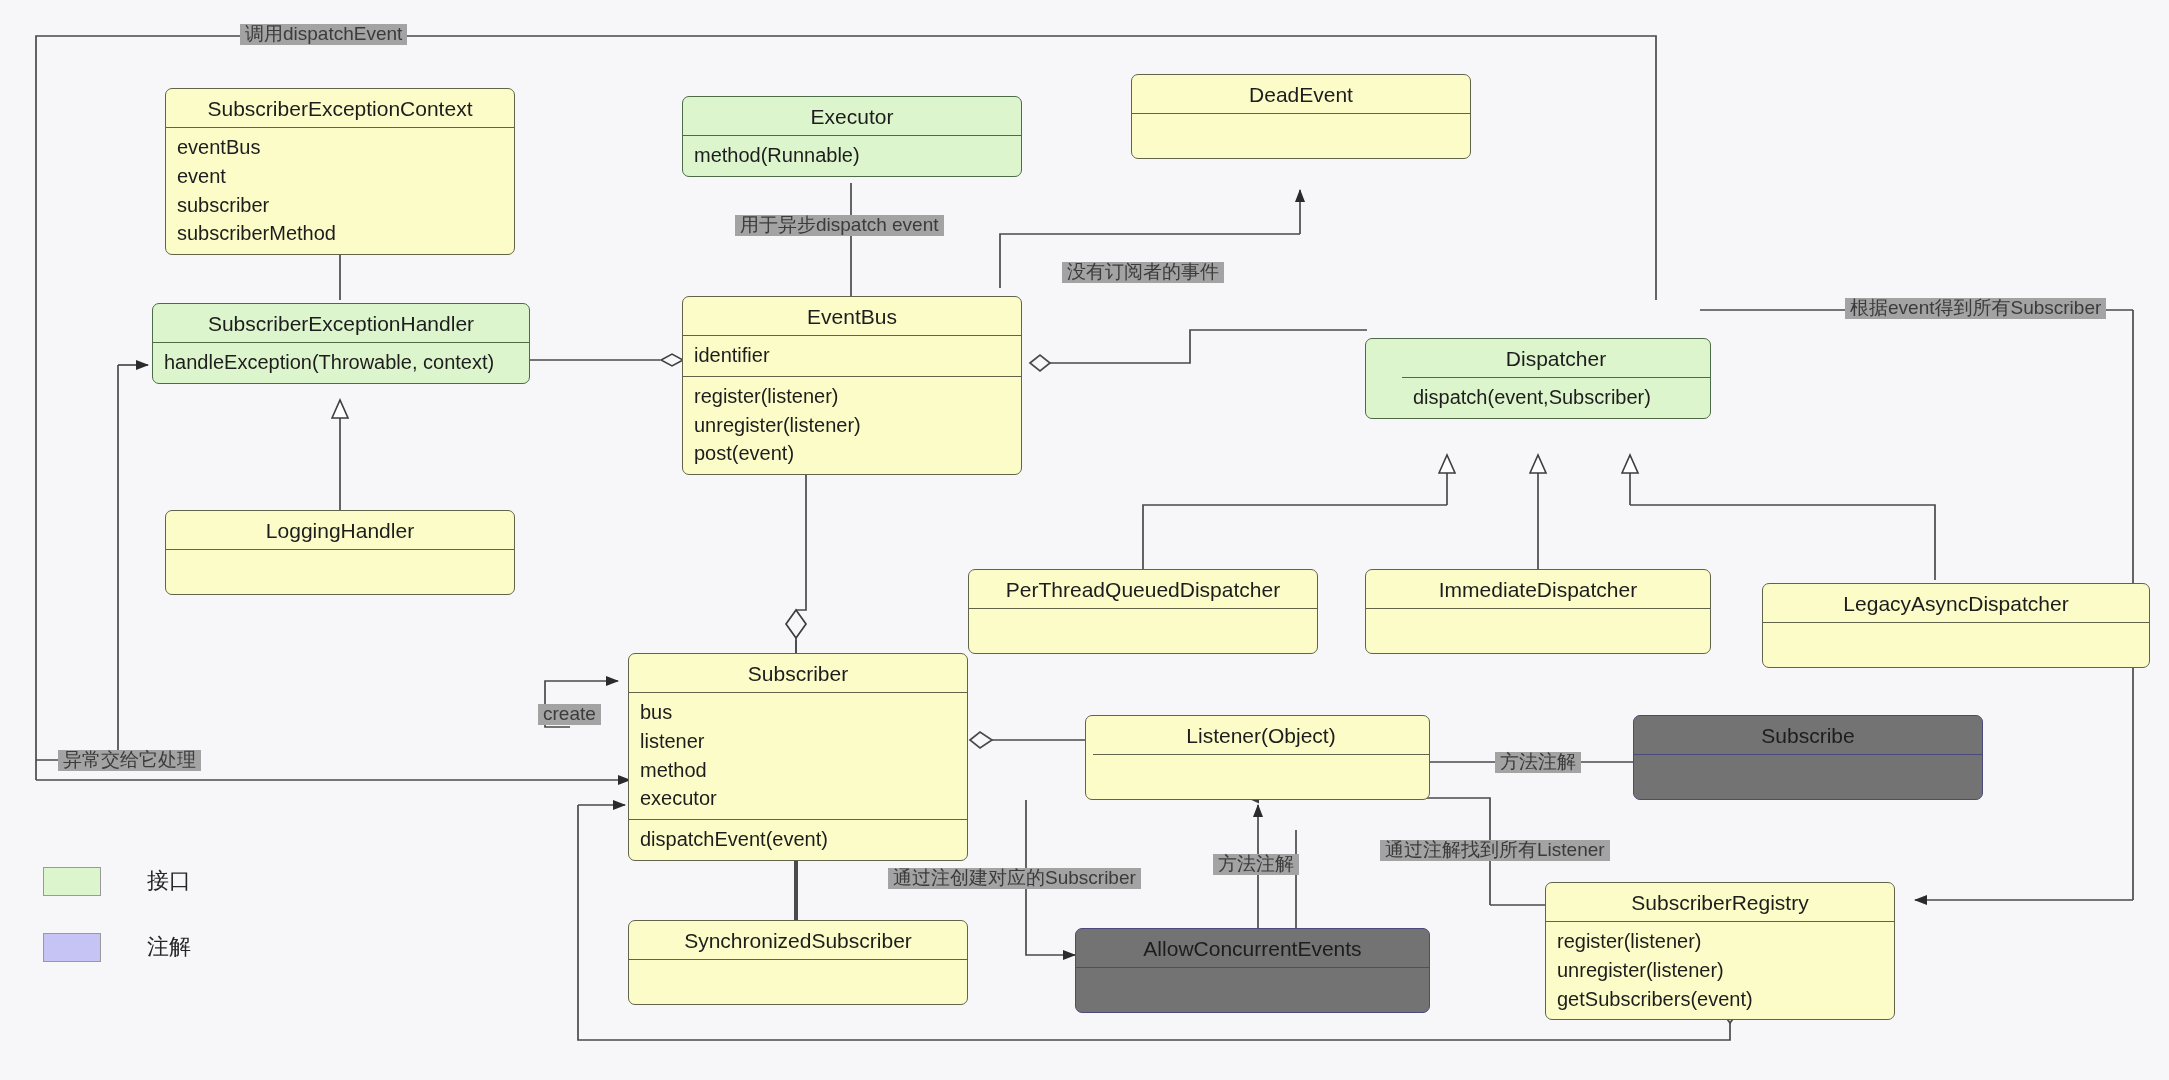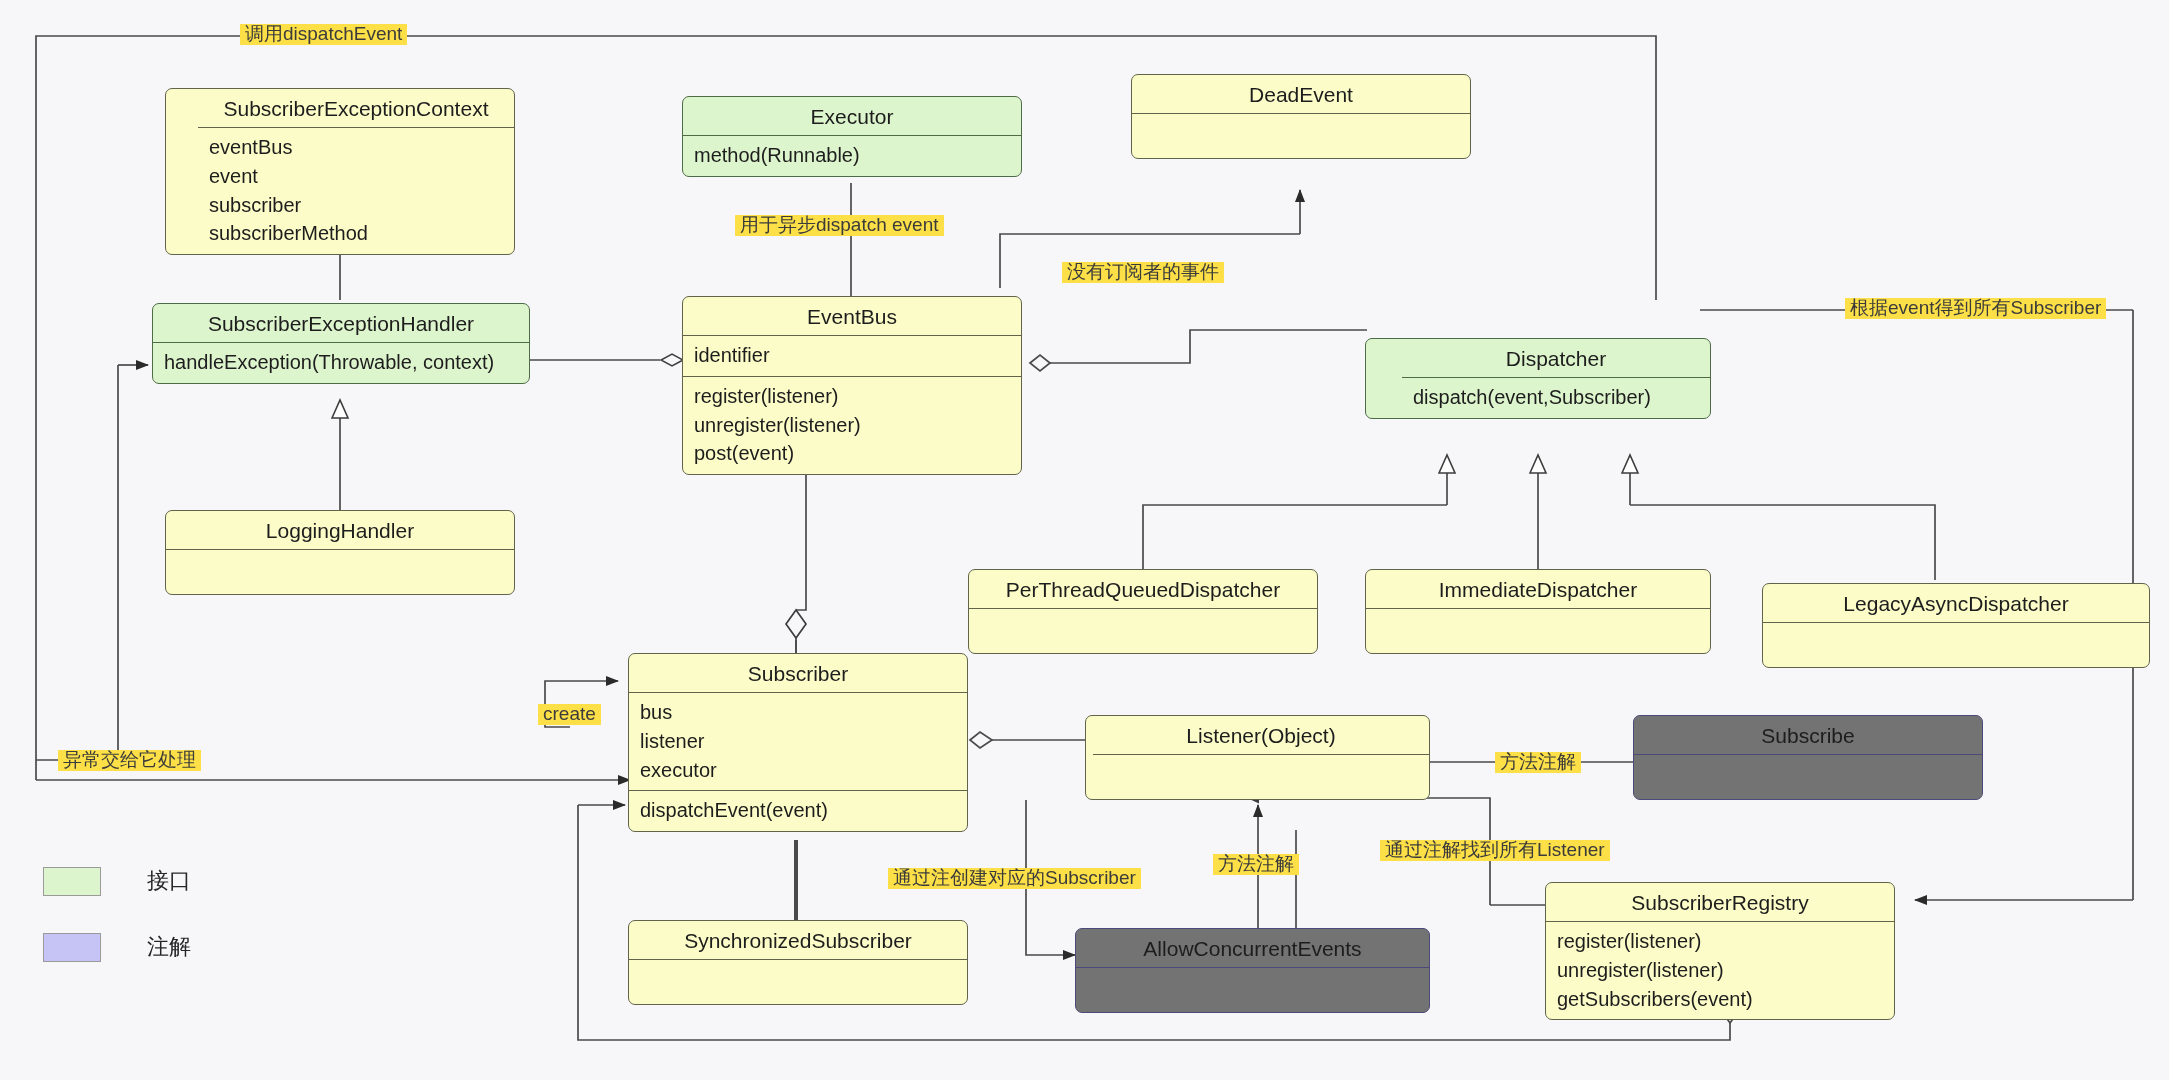--- a/index.html
+++ b/index.html
@@ -62,21 +62,21 @@
     line-height: 1.44;
   }
   .node .compartment div { white-space: nowrap; }
   .node .compartment.empty { padding: 0; }
 
   
   .elabel {
     position: absolute;
     font-size: 19px;
     color: #3b3b3b;
-    background: #fde047;
+    background: #a3a3a3;
     padding: 0 5px;
     white-space: nowrap;
     line-height: 1.1;
   }
 
   
   #legend { position: absolute; }
   .legend-row {
     position: absolute;
     display: flex;
@@ -177,21 +177,21 @@
       <path d="M 796,920 L 796,840" stroke-width="4"></path>
 
       <path d="M 1730,995 L 1730,1040 L 578,1040 L 578,805"></path>
       <path d="M 1730,995 L 1740,1009 L 1730,1023 L 1720,1009 z" fill="#f7f7f9"></path>
       <path d="M 578,805 L 625,805" marker-end="url(#arrowSolidFill)"></path>
 
       <path d="M 1545,905 L 1490,905"></path>
     </g>
   </svg>
 
-  <div class="node klass" style="left:165px; top:88px; width:350px;padding-left:32px;">
+  <div class="node klass" style="left:165px; top:88px; width:350px;">
     <div class="title">SubscriberExceptionContext</div>
     <div class="sep"></div>
     <div class="compartment">
       <div>eventBus</div>
       <div>event</div>
       <div>subscriber</div>
       <div>subscriberMethod</div>
     </div>
   </div>
 
@@ -262,20 +262,21 @@
     <div class="sep"></div>
     <div class="compartment empty"></div>
   </div>
 
   <div class="node klass" style="left:628px; top:653px; width:340px;">
     <div class="title">Subscriber</div>
     <div class="sep"></div>
     <div class="compartment">
       <div>bus</div>
       <div>listener</div>
+      <div>method</div>
       <div>executor</div>
     </div>
     <div class="sep"></div>
     <div class="compartment">
       <div>dispatchEvent(event)</div>
     </div>
   </div>
 
   <div class="node klass" style="left:628px; top:920px; width:340px; height:85px;">
     <div class="title">SynchronizedSubscriber</div>

